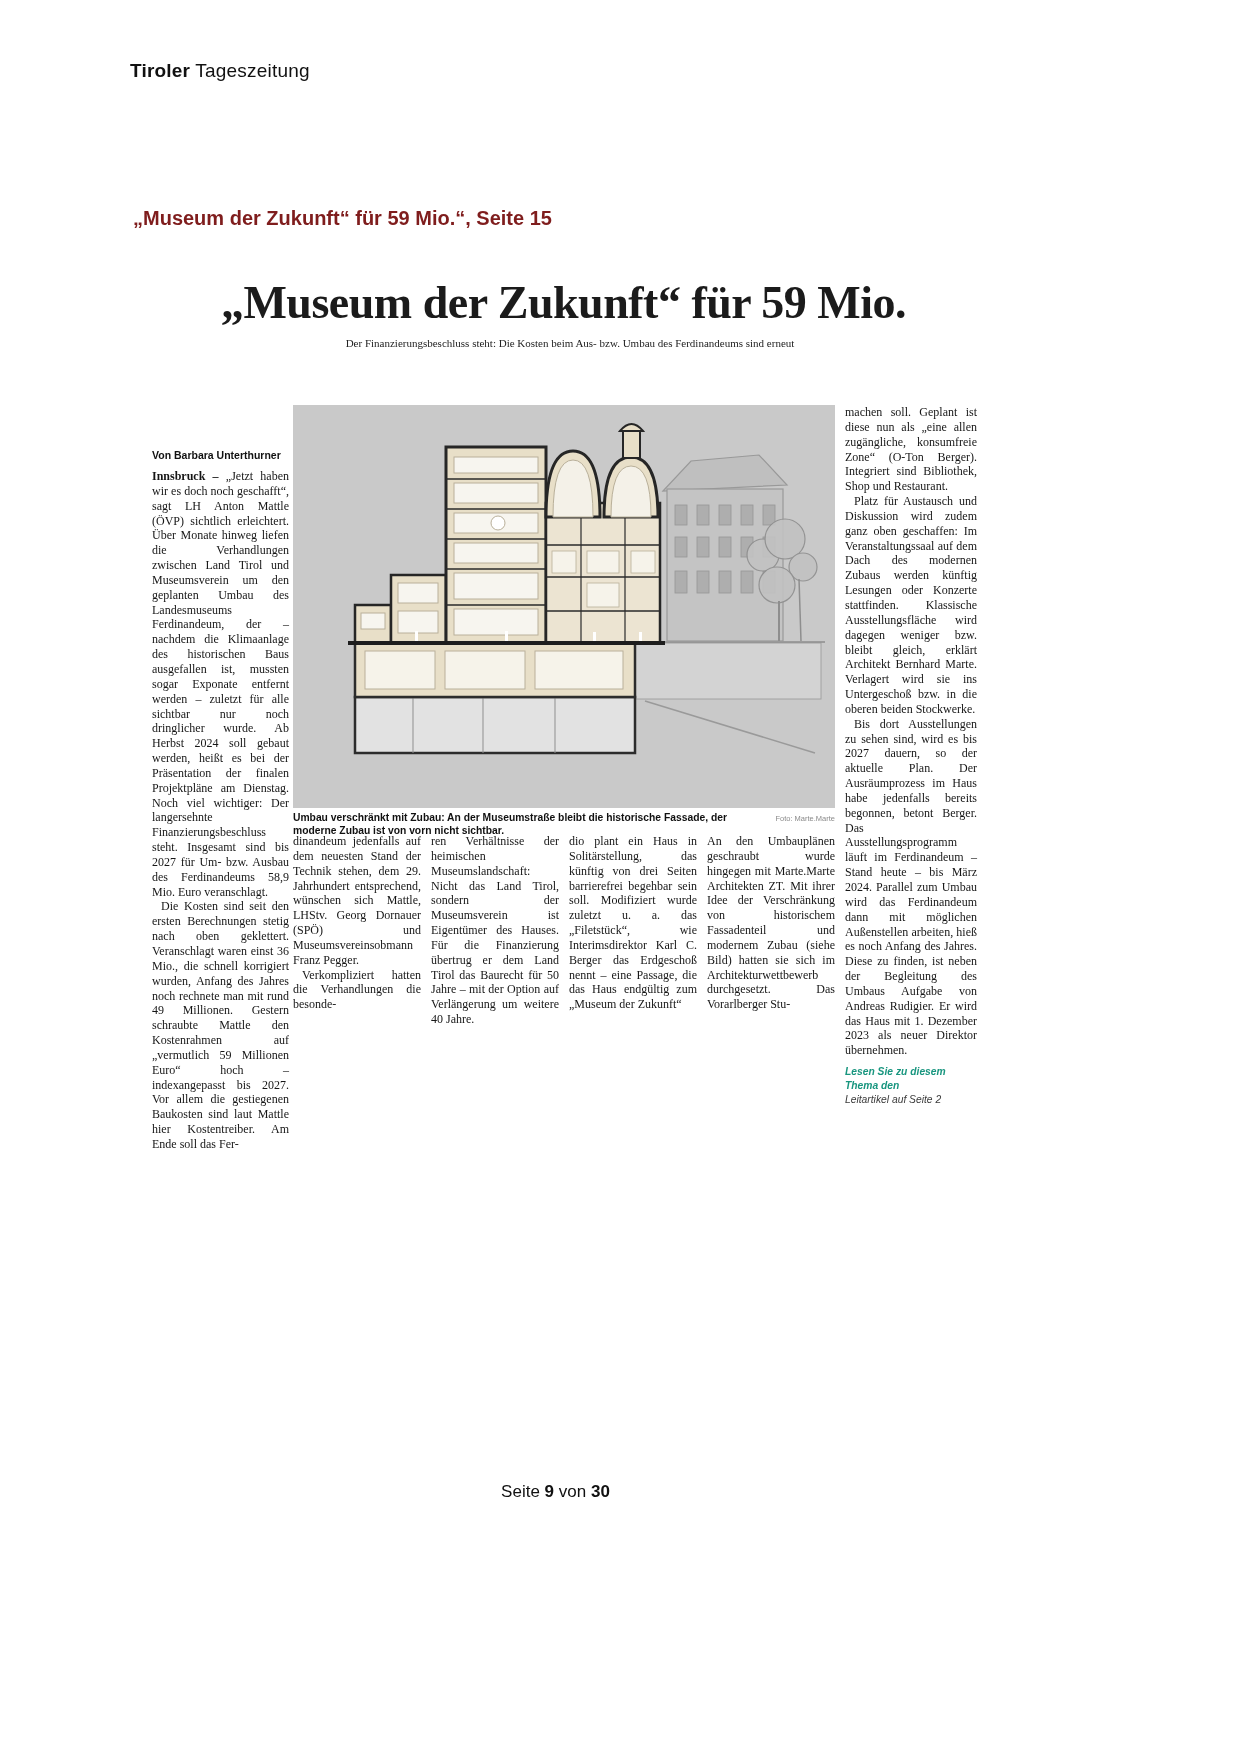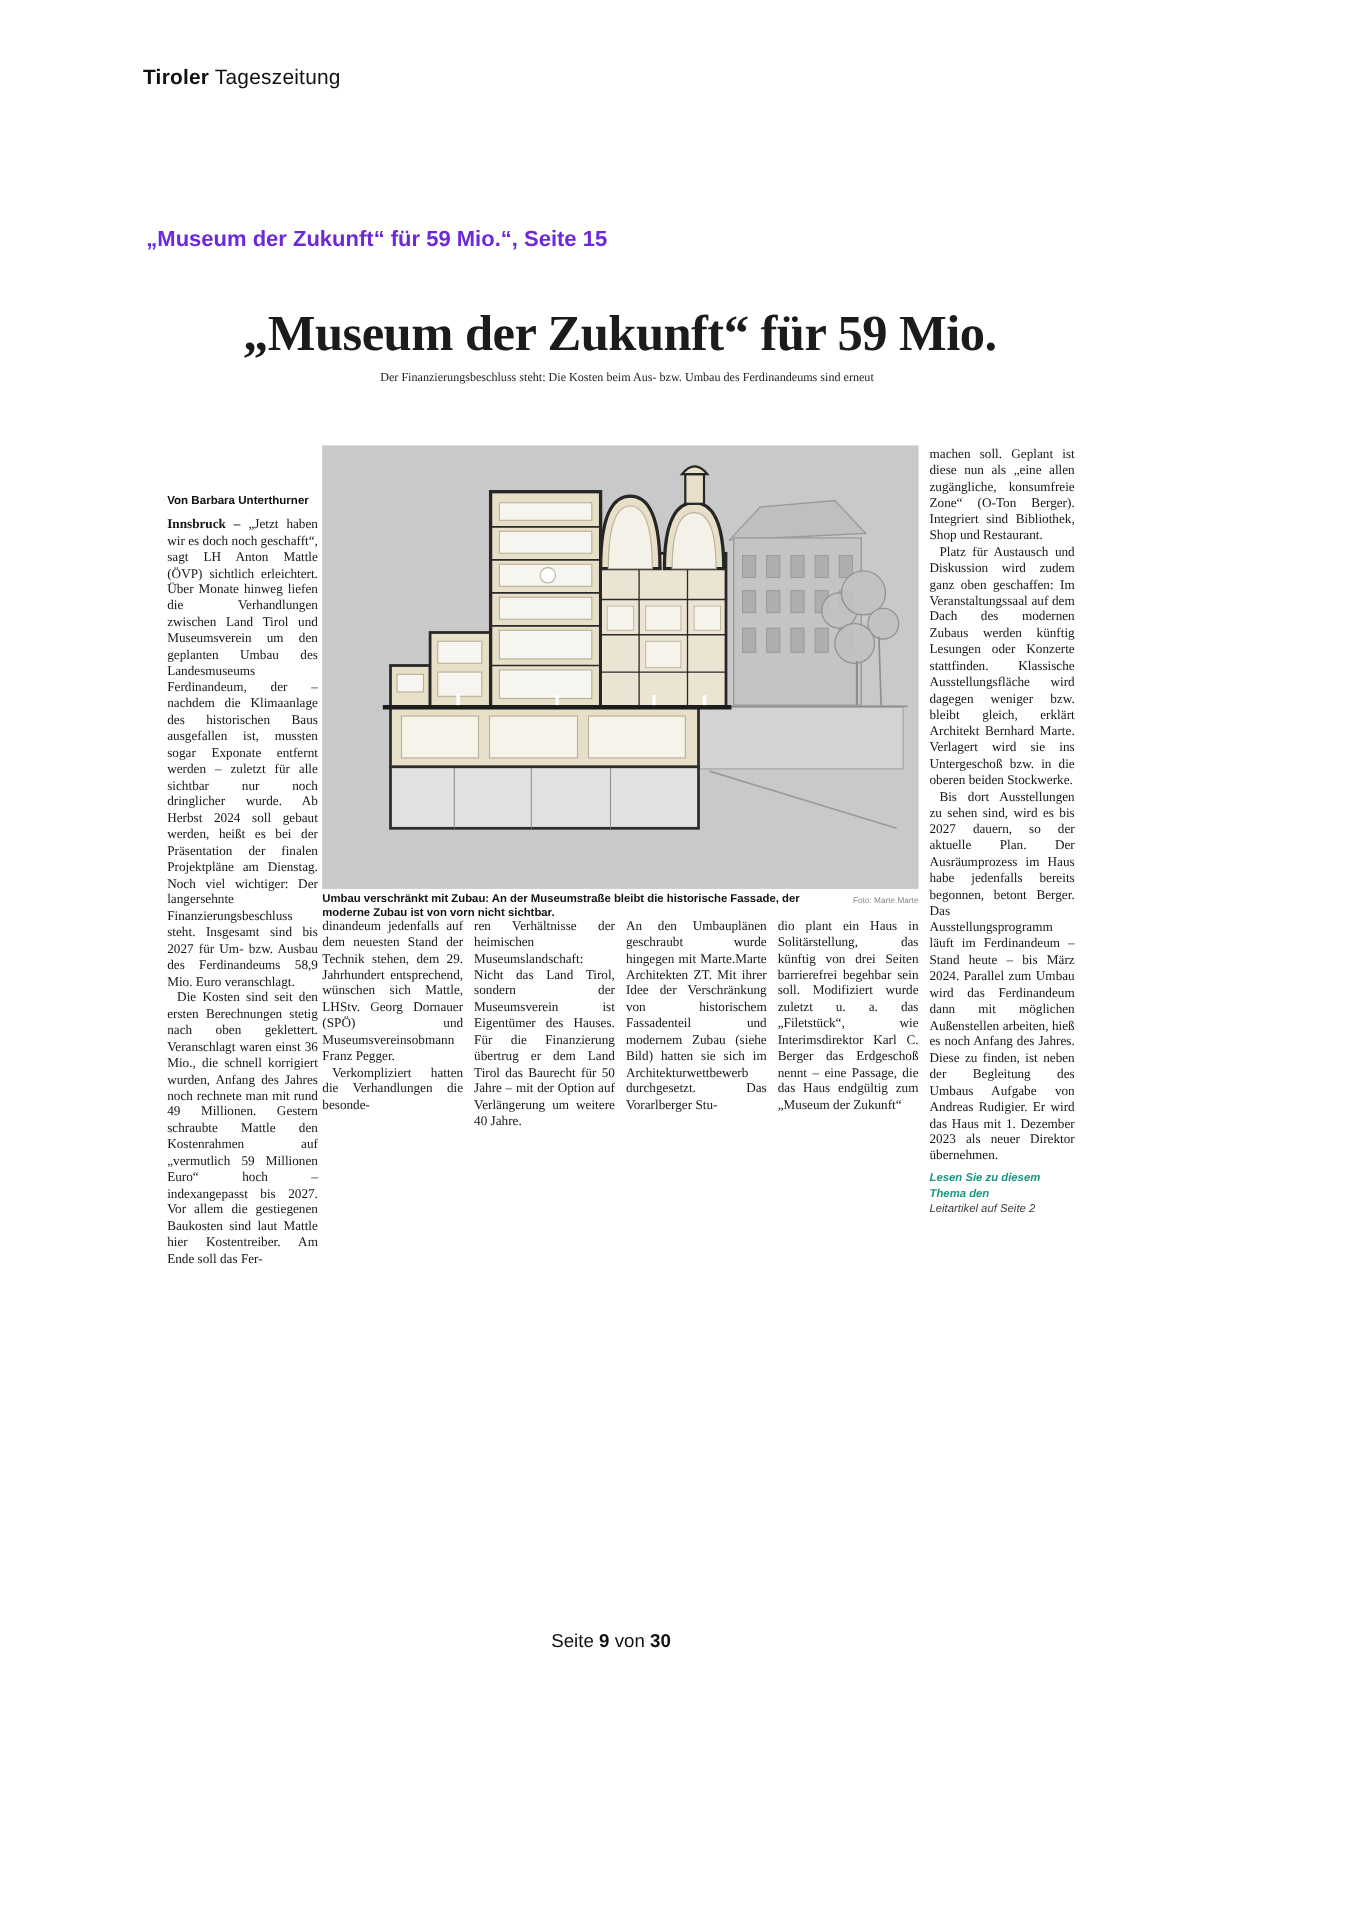--- a/index.html
+++ b/index.html
@@ -2,21 +2,21 @@
 <html><head>
 <meta charset="utf-8">
 <style>
   html,body{margin:0;padding:0;background:#e9e9e9;}
   .sheet{position:relative;width:1241px;height:1754px;background:#ffffff;margin:0 auto;overflow:hidden;
          font-family:"Liberation Serif", serif;color:#141414;padding-left:15px;}
   .masthead{position:absolute;left:130px;top:60px;font-family:"Liberation Sans",sans-serif;
             font-size:19px;color:#111;letter-spacing:.2px;}
   .masthead b{font-weight:bold;}
   .refline{position:absolute;left:133px;top:207px;font-family:"Liberation Sans",sans-serif;
-           font-size:20px;font-weight:bold;color:#6d28d9;}
+           font-size:20px;font-weight:bold;color:#7f1d1d;}
   .headline{position:absolute;left:150px;top:276px;width:827px;text-align:center;
             font-family:"Liberation Serif",serif;font-weight:bold;font-size:46px;
             letter-spacing:-.5px;color:#1b1b1b;white-space:nowrap;}
   .subtitle{position:absolute;left:170px;top:335px;width:800px;text-align:center;
             font-size:11px;line-height:1.58;color:#222;}
   .byline{position:absolute;left:152px;top:449px;font-family:"Liberation Sans",sans-serif;
           font-size:10.5px;font-weight:bold;color:#111;}
   .bodycol{font-size:12px;line-height:14.85px;text-align:justify;color:#161616;}
   .bodycol p{margin:0;}
   .bodycol p + p{text-indent:9px;}
@@ -165,24 +165,24 @@
 
   <div class="lowercols">
     <div class="bodycol">
       <p>dinandeum jedenfalls auf dem neuesten Stand der Technik stehen, dem 29. Jahrhundert entsprechend, wünschen sich Mattle, LHStv. Georg Dornauer (SPÖ) und Museumsvereinsobmann Franz Pegger.</p>
       <p>Verkompliziert hatten die Verhandlungen die besonde-</p>
     </div>
     <div class="bodycol">
       <p>ren Verhältnisse der heimischen Museumslandschaft: Nicht das Land Tirol, sondern der Museumsverein ist Eigentümer des Hauses. Für die Finanzierung übertrug er dem Land Tirol das Baurecht für 50 Jahre – mit der Option auf Verlängerung um weitere 40 Jahre.</p>
     </div>
     <div class="bodycol">
+      <p>dio plant ein Haus in Solitärstellung, das künftig von drei Seiten barrierefrei begehbar sein soll. Modifiziert wurde zuletzt u. a. das „Filetstück“, wie Interimsdirektor Karl C. Berger das Erdgeschoß nennt – eine Passage, die das Haus endgültig zum „Museum der Zukunft“</p>
+    </div>
+    <div class="bodycol">
       <p>An den Umbauplänen geschraubt wurde hingegen mit Marte.Marte Architekten ZT. Mit ihrer Idee der Verschränkung von historischem Fassadenteil und modernem Zubau (siehe Bild) hatten sie sich im Architekturwettbewerb durchgesetzt. Das Vorarlberger Stu-</p>
-    </div>
-    <div class="bodycol">
-      <p>dio plant ein Haus in Solitärstellung, das künftig von drei Seiten barrierefrei begehbar sein soll. Modifiziert wurde zuletzt u. a. das „Filetstück“, wie Interimsdirektor Karl C. Berger das Erdgeschoß nennt – eine Passage, die das Haus endgültig zum „Museum der Zukunft“</p>
     </div>
   </div>
 
   <div class="bodycol col6">
     <p>machen soll. Geplant ist diese nun als „eine allen zugängliche, konsumfreie Zone“ (O-Ton Berger). Integriert sind Bibliothek, Shop und Restaurant.</p>
     <p>Platz für Austausch und Diskussion wird zudem ganz oben geschaffen: Im Veranstaltungssaal auf dem Dach des modernen Zubaus werden künftig Lesungen oder Konzerte stattfinden. Klassische Ausstellungsfläche wird dagegen weniger bzw. bleibt gleich, erklärt Architekt Bernhard Marte. Verlagert wird sie ins Untergeschoß bzw. in die oberen beiden Stockwerke.</p>
     <p>Bis dort Ausstellungen zu sehen sind, wird es bis 2027 dauern, so der aktuelle Plan. Der Ausräumprozess im Haus habe jedenfalls bereits begonnen, betont Berger. Das Ausstellungsprogramm läuft im Ferdinandeum – Stand heute – bis März 2024. Parallel zum Umbau wird das Ferdinandeum dann mit möglichen Außenstellen arbeiten, hieß es noch Anfang des Jahres. Diese zu finden, ist neben der Begleitung des Umbaus Aufgabe von Andreas Rudigier. Er wird das Haus mit 1. Dezember 2023 als neuer Direktor übernehmen.</p>
     <div class="morenote">
       <span class="green" id="more-green" style="color: rgb(25, 150, 127);">Lesen Sie zu diesem Thema den</span><br>
       <span class="dark">Leitartikel auf Seite 2</span>

